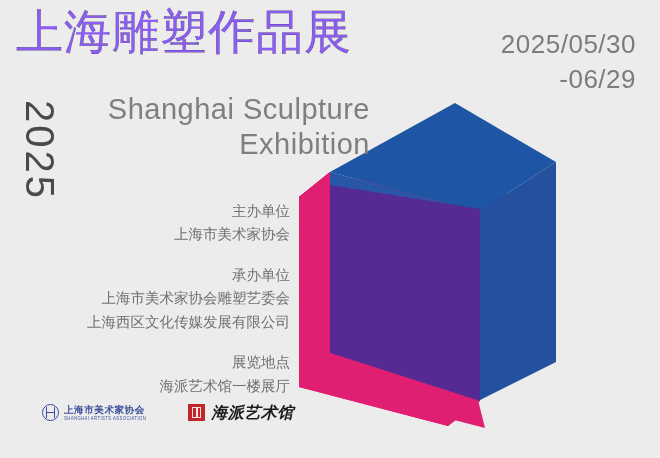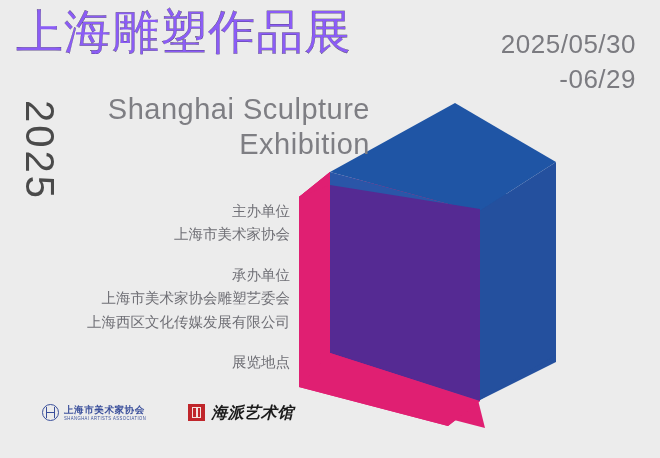--- a/index.html
+++ b/index.html
@@ -209,20 +209,21 @@
     </div>
 
     <div class="info-block">
       <span class="info-line">承办单位</span>
       <span class="info-line">上海市美术家协会雕塑艺委会</span>
       <span class="info-line">上海西区文化传媒发展有限公司</span>
     </div>
 
     <div class="info-block">
       <span class="info-line">展览地点</span>
+      <span class="info-line">海派艺术馆一楼展厅</span>
     </div>
 
   </div>
 
   <div id="logo-row">
 
     <div class="logo" id="logo-saa">
       <div class="mark"></div>
       <div class="txt">
         <div class="cn">上海市美术家协会</div>

